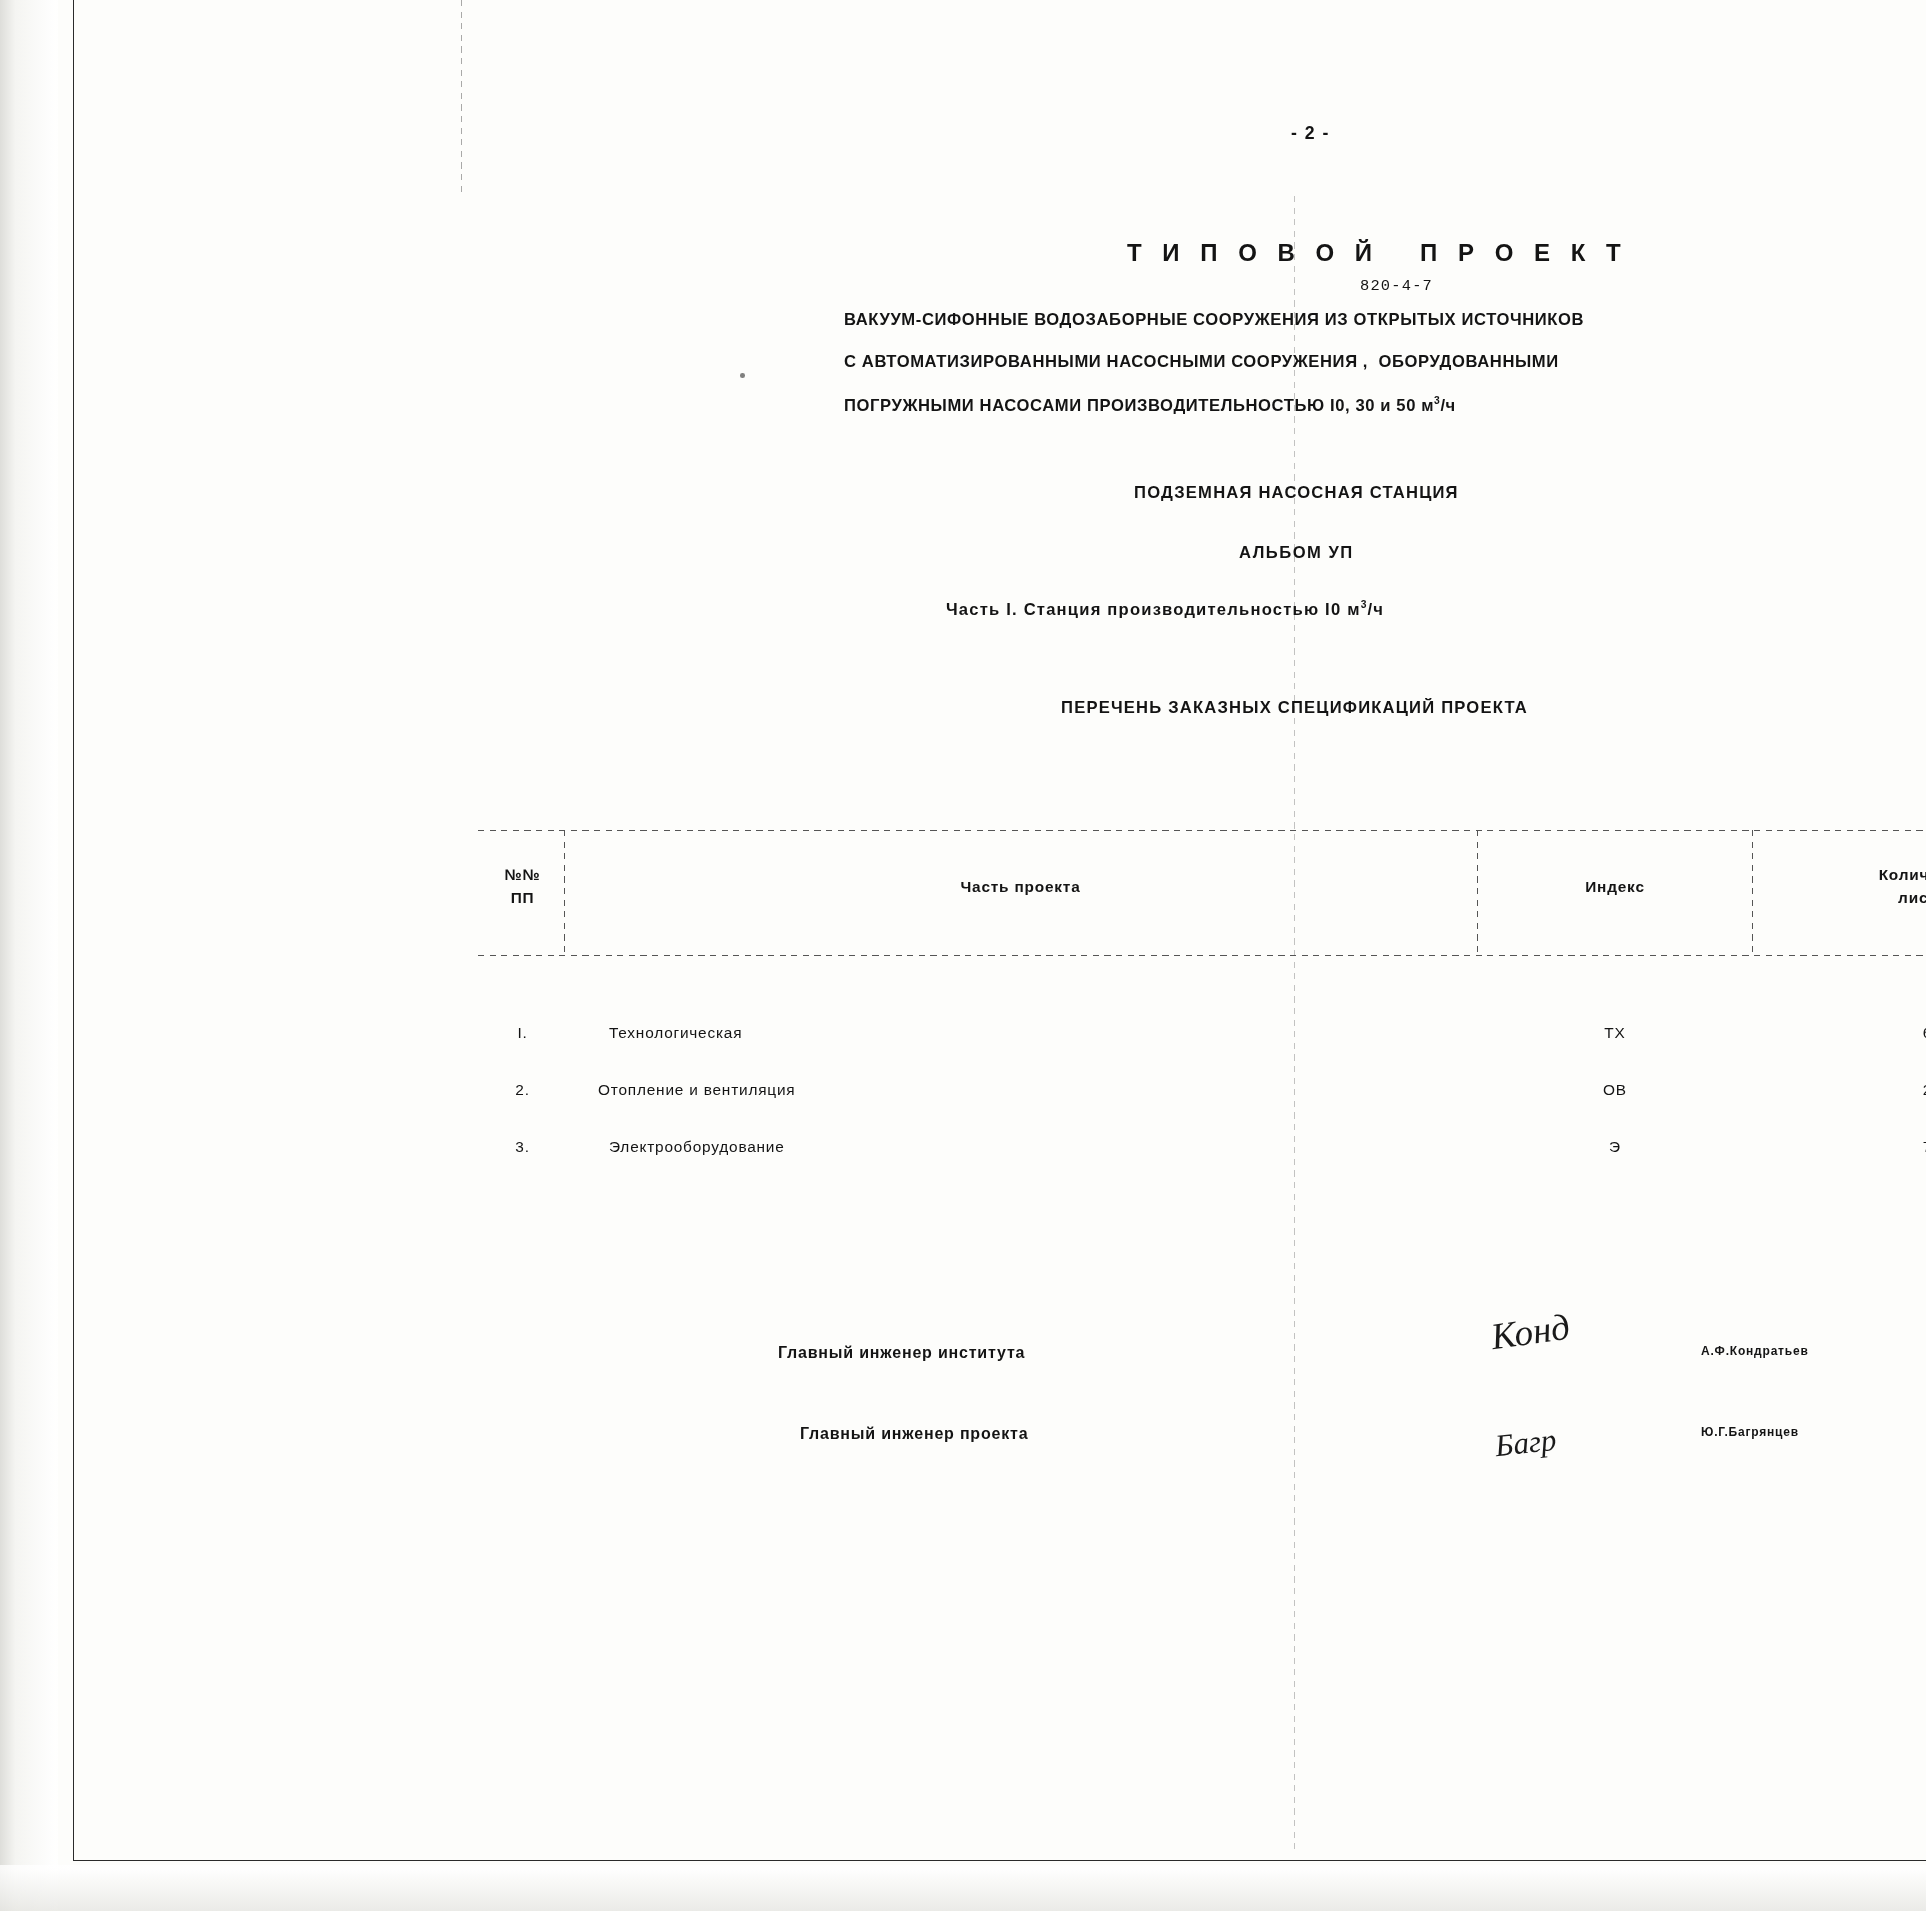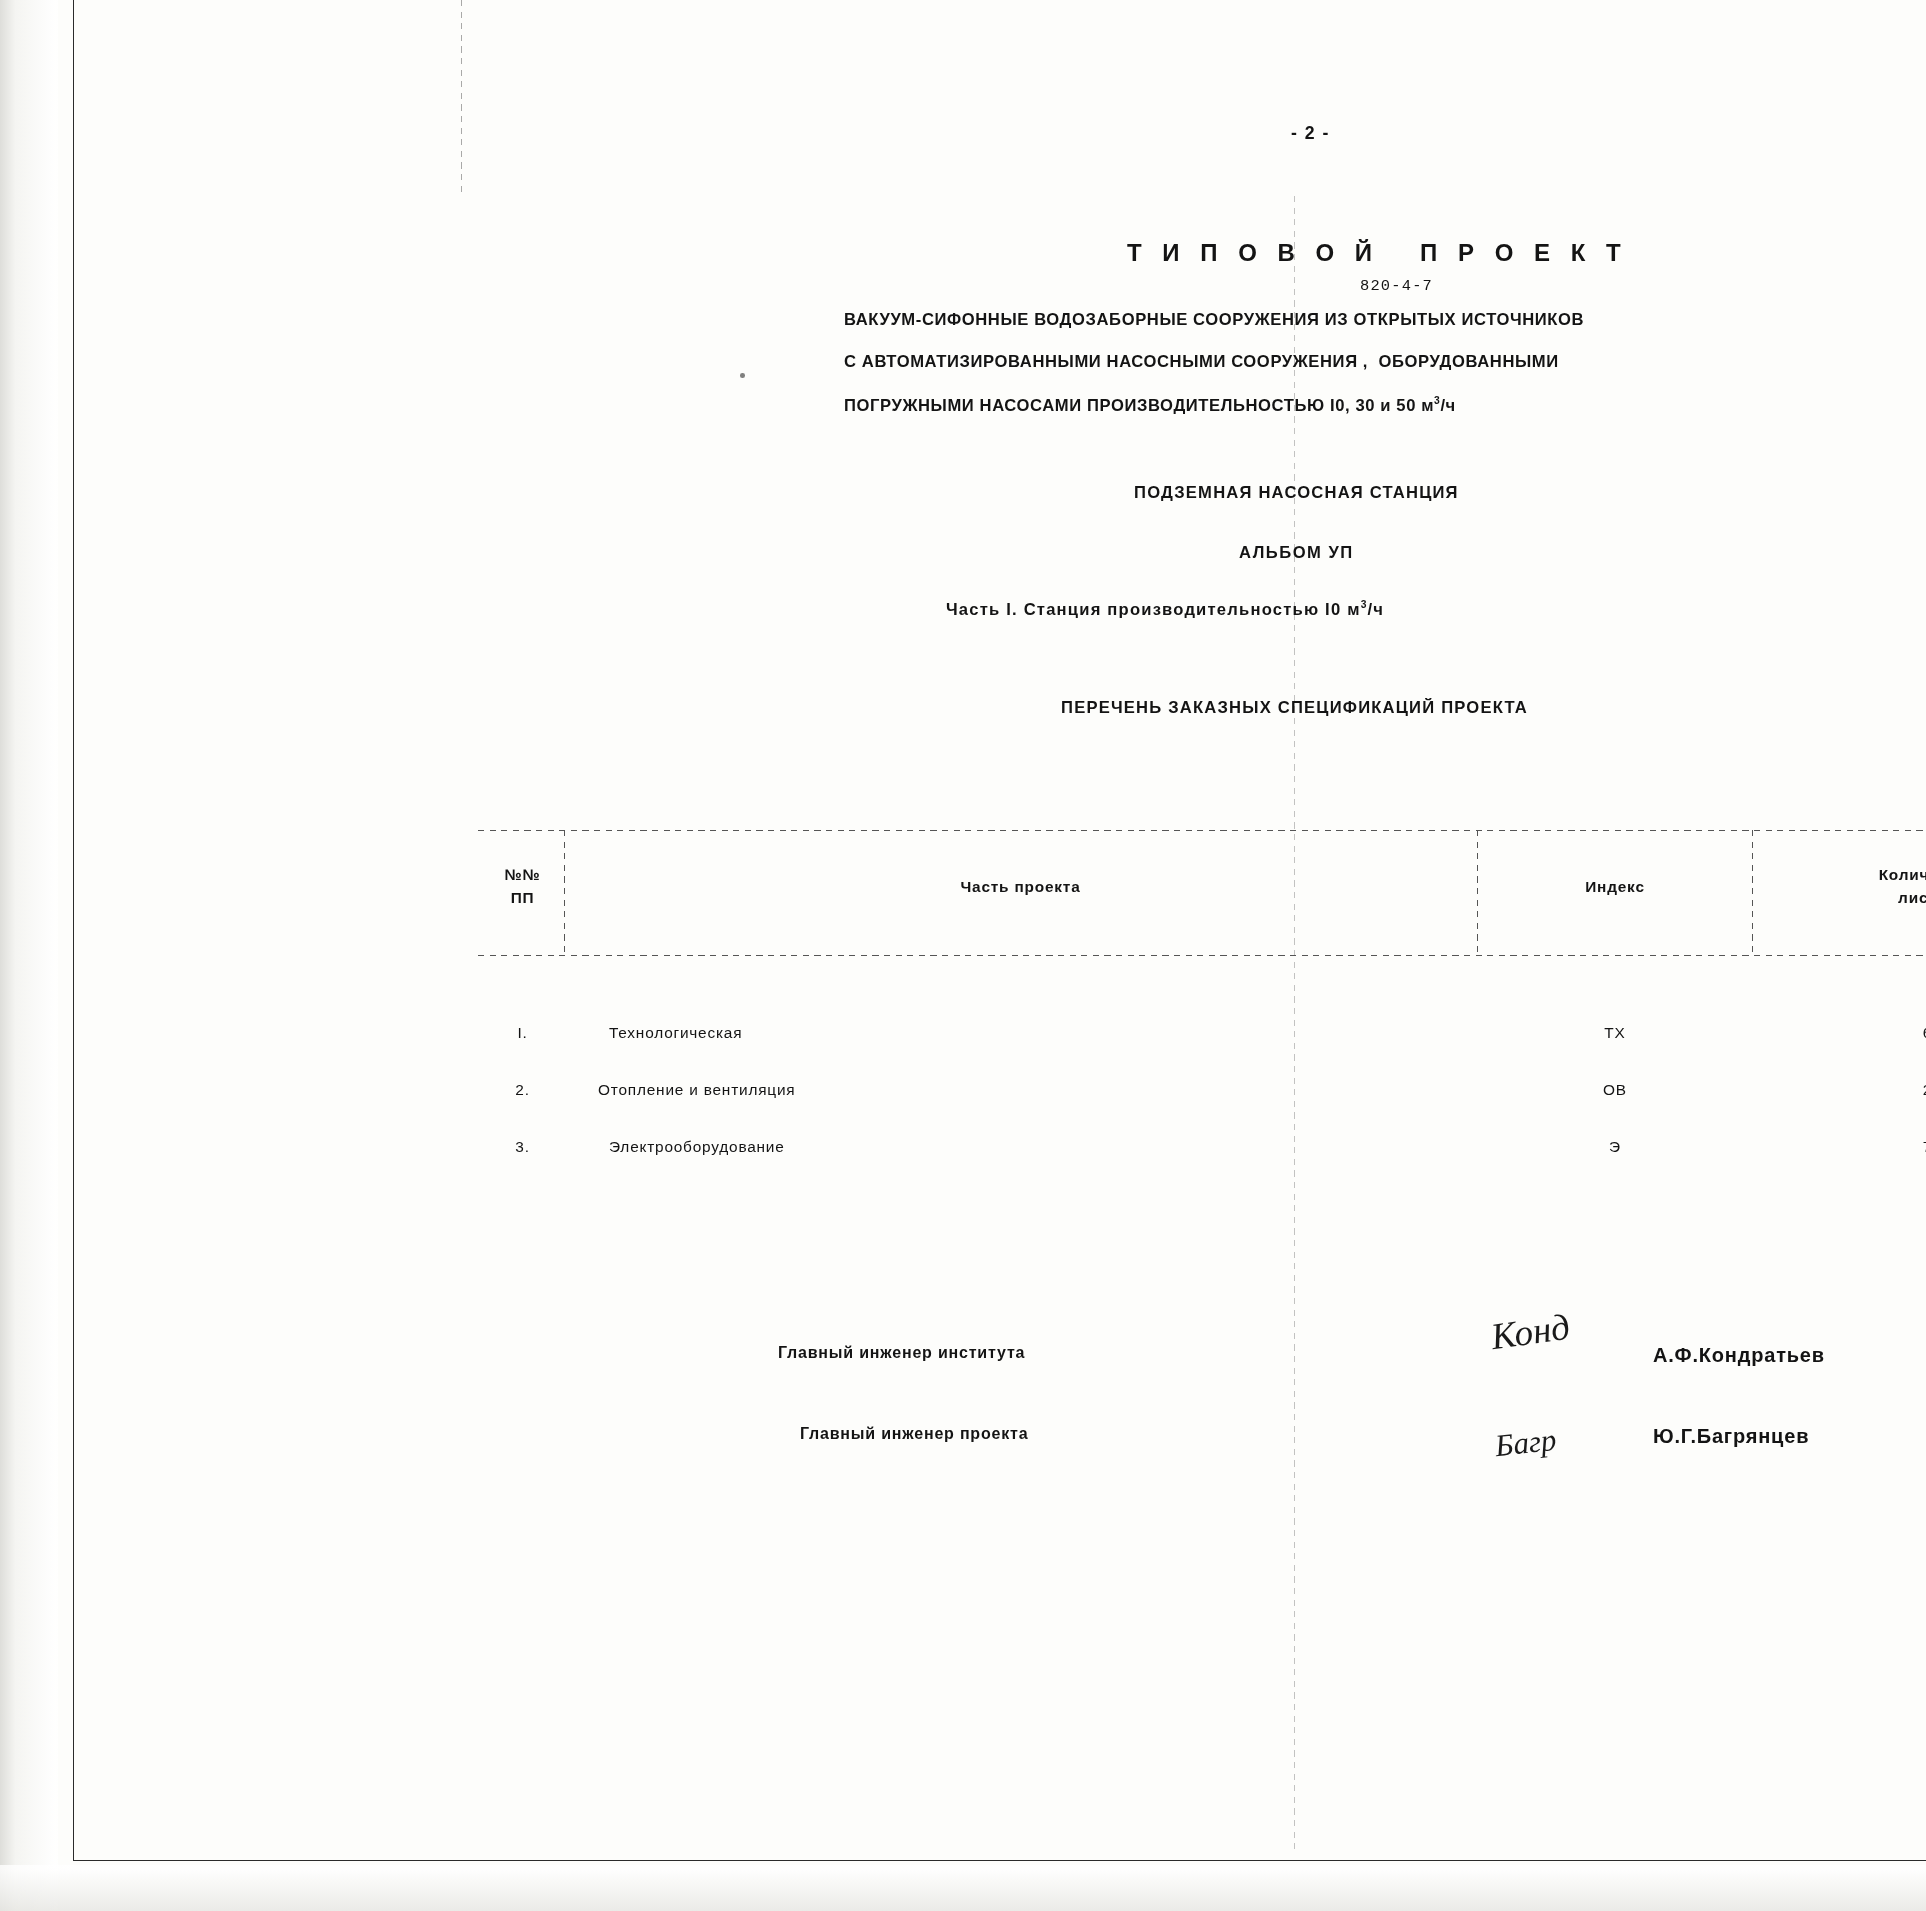--- a/index.html
+++ b/index.html
@@ -101,23 +101,24 @@
   .td {
     font-size: 15.4px;
     letter-spacing: 0.8px;
   }
   .sig-label {
     font-size: 16px;
     font-weight: bold;
     letter-spacing: 0.8px;
   }
   .sig-name {
-    font-size: 20px;
-    font-weight: bold;
-    letter-spacing: 0.8px;
+    font-size: 12px;
+    font-weight: bold;
+    letter-spacing: 0.8px;
+    margin-left: 48px;
   }
   sup { font-size: 0.62em; vertical-align: super; }
 
   .signature {
     position: absolute;
     font-family: "Liberation Serif", serif;
     font-style: italic;
     color: #1a1a1a;
   }
   .sig1 { font-size: 37px; transform: rotate(-8deg); }

